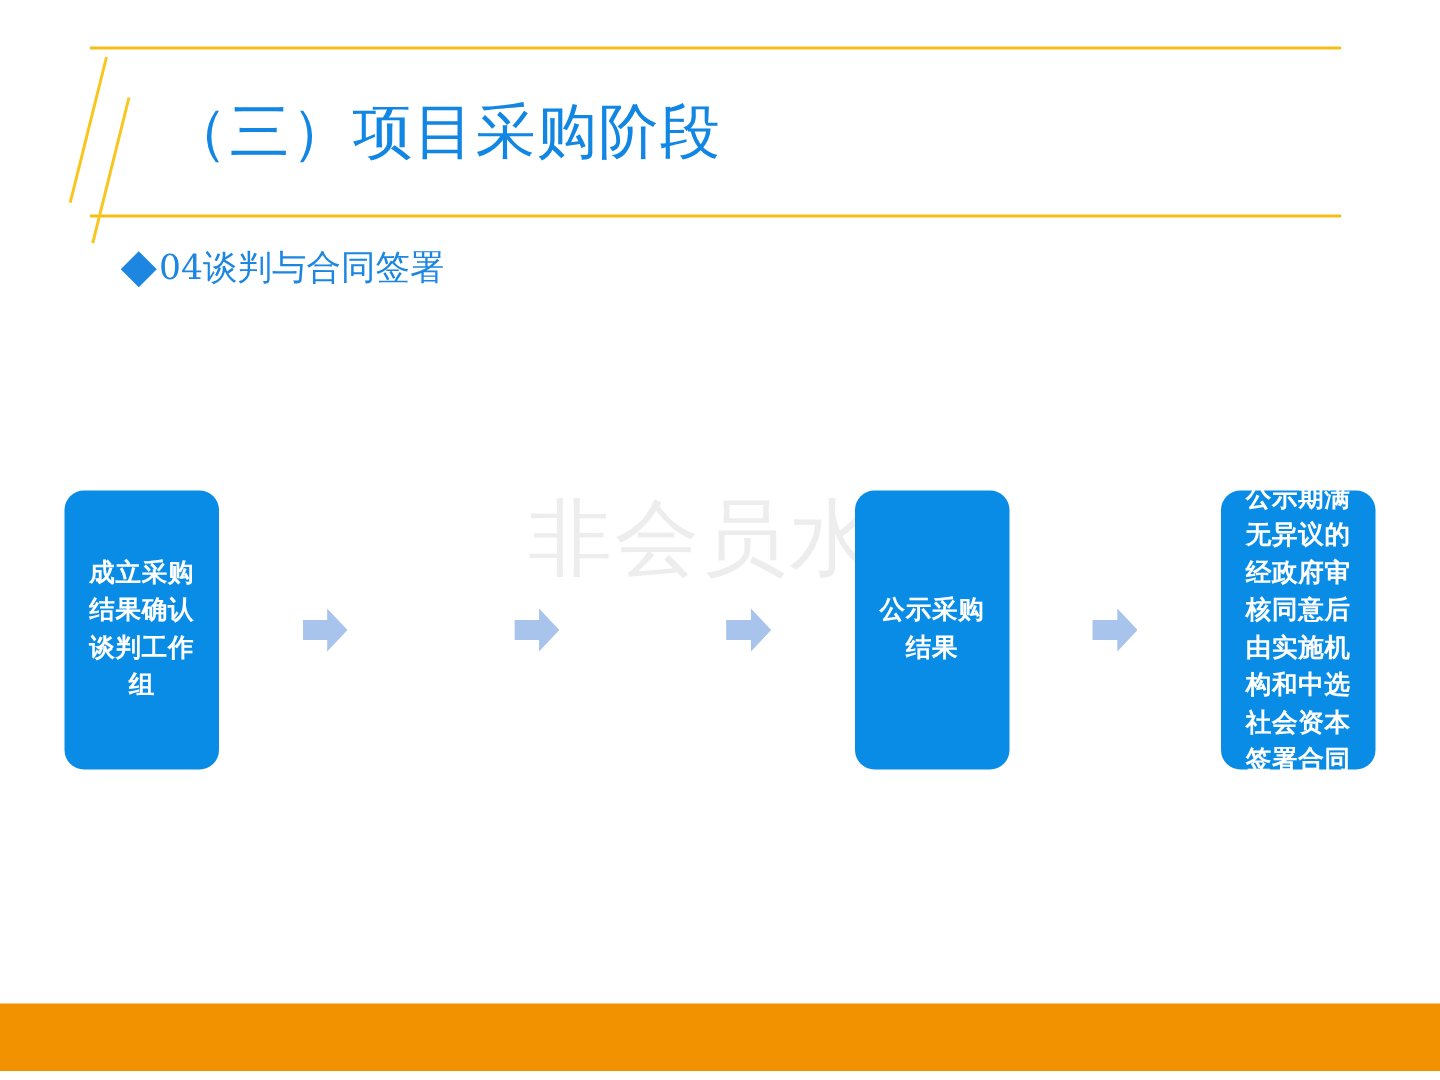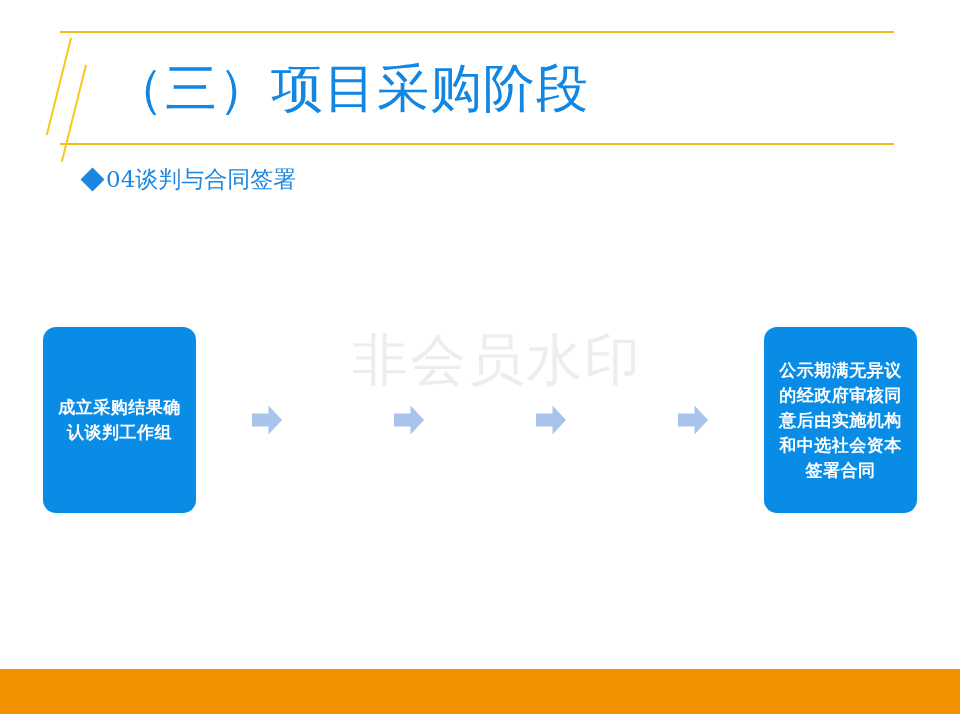--- a/index.html
+++ b/index.html
@@ -48,21 +48,21 @@
     height: 100px;
     transform: rotate(14deg);
     transform-origin: top center;
   }
 
   
   .page-title {
     position: absolute;
     left: 112px;
     top: 60px;
-    font-size: 52px;
+    font-size: 40px;
     line-height: 56px;
     font-weight: 400;
     color: #1186E2;
     letter-spacing: 1px;
     white-space: nowrap;
   }
 
   
   .subhead {
     position: absolute;
@@ -106,21 +106,21 @@
     position: absolute;
     left: 43px;
     top: 327px;
     width: 874px;
     height: 186px;
     display: flex;
     align-items: center;
     z-index: 2;
   }
   .node {
-    width: 153px;
+    width: 103px;
     height: 186px;
     flex: 0 0 auto;
     background: #098CE6;
     border-radius: 13px;
     display: flex;
     align-items: center;
     justify-content: center;
     box-sizing: border-box;
     padding: 0 8px;
   }
@@ -185,20 +185,23 @@
     </div>
 
     <div class="arrow">
       <span class="arrow-shape"></span>
     </div>
 
     <div class="arrow">
       <span class="arrow-shape"></span>
     </div>
 
+    <div class="node">
+      <span class="node-label">公示采购结果</span>
+    </div>
     <div class="arrow">
       <span class="arrow-shape"></span>
     </div>
 
     <div class="node">
       <span class="node-label">公示期满无异议的经政府审核同意后由实施机构和中选社会资本签署合同</span>
     </div>
 
   </div>
 

